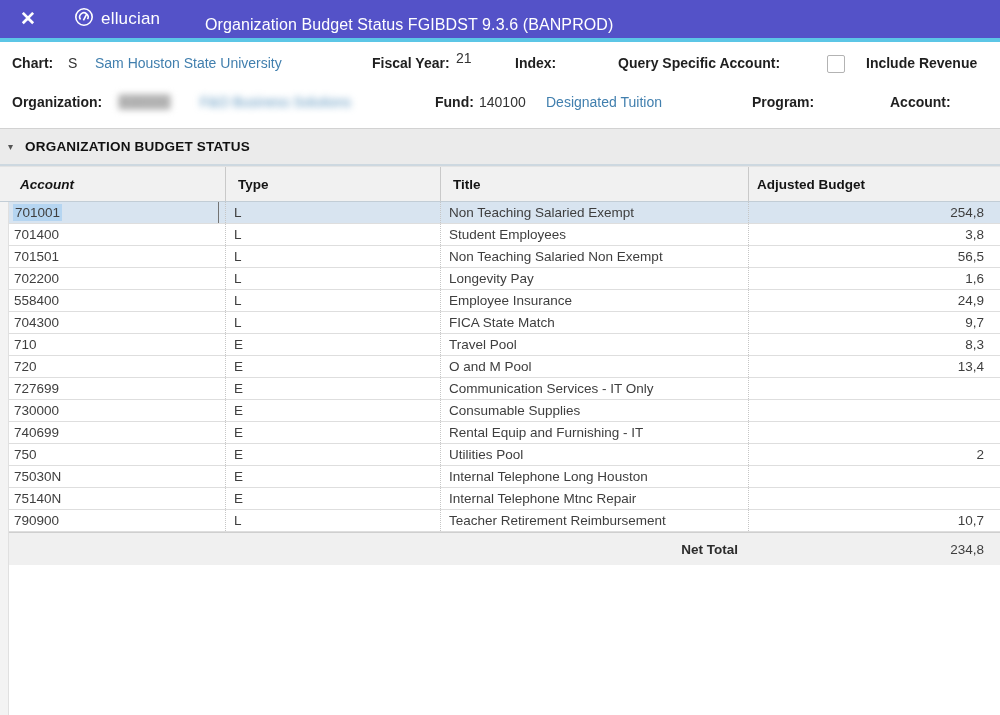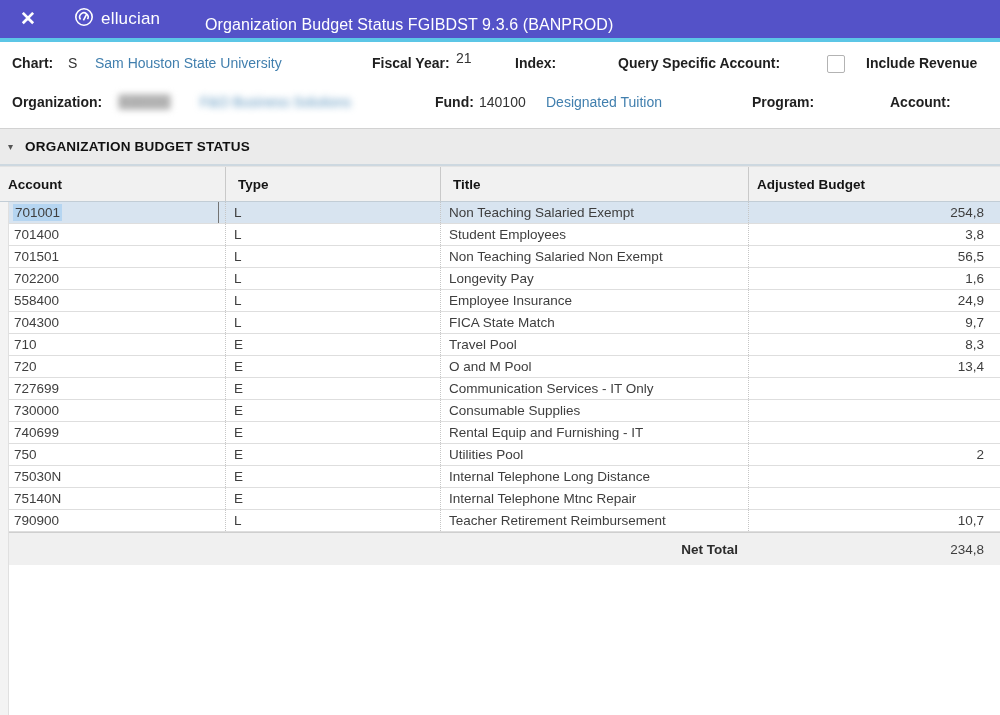--- a/index.html
+++ b/index.html
@@ -45,21 +45,21 @@
   
   .grid{position:absolute;left:0;top:166px;width:1000px;}
   .grid-row{display:flex;width:1000px;box-sizing:border-box;}
   .c1{width:225px;}.c2{width:215px;}.c3{width:308px;}.c4{width:252px;}
   .cell{box-sizing:border-box;font-size:13.5px;color:#3e3e3e;display:flex;align-items:center;
     padding-left:8px;overflow:hidden;white-space:nowrap;}
   .c1.cell{padding-left:14px;}
   .c4.cell{justify-content:flex-end;padding-right:16px;padding-left:0;}
   .grid-head{height:36px;background:#f1f1f1;border-top:1px solid #e3e3e3;border-bottom:1px solid #c2cdd6;}
   .grid-head .cell{font-weight:bold;color:#141414;padding-left:12px;}
-  .grid-head .c1.cell{padding-left:8px;}
+  .grid-head .c1.cell{padding-left:20px;font-style:italic;}
   .grid-head .c4.cell{justify-content:flex-start;padding-left:8px;}
   .grid-head .c2,.grid-head .c3,.grid-head .c4{border-left:1px solid #c9c9c9;}
   .body-row{height:22px;background:#fff;border-bottom:1px solid #dedede;}
   .body-row .c2,.body-row .c3,.body-row .c4{border-left:1px dotted #c6c6c6;}
   .body-row.selected{background:var(--selected-row);}
   .gutter{position:absolute;left:0;top:36px;width:8px;height:560px;background:#f3f3f3;border-right:1px solid #e0e0e0;}
   .body-row .c1.cell{padding-left:14px;}
   .focus-box{
     box-sizing:border-box;height:28px;width:211px;margin-left:-6px;
     border:1.5px solid #737373;border-radius:2px;display:flex;align-items:center;padding-left:4px;
@@ -198,21 +198,21 @@
         </div>
         <div class="grid-row body-row">
           <div class="cell c1">750</div>
           <div class="cell c2">E</div>
           <div class="cell c3">Utilities Pool</div>
           <div class="cell c4">2</div>
         </div>
         <div class="grid-row body-row">
           <div class="cell c1">75030N</div>
           <div class="cell c2">E</div>
-          <div class="cell c3">Internal Telephone Long Distance</div>
+          <div class="cell c3">Internal Telephone Long Houston</div>
           <div class="cell c4"></div>
         </div>
         <div class="grid-row body-row">
           <div class="cell c1">75140N</div>
           <div class="cell c2">E</div>
           <div class="cell c3">Internal Telephone Mtnc Repair</div>
           <div class="cell c4"></div>
         </div>
         <div class="grid-row body-row">
           <div class="cell c1">790900</div>

